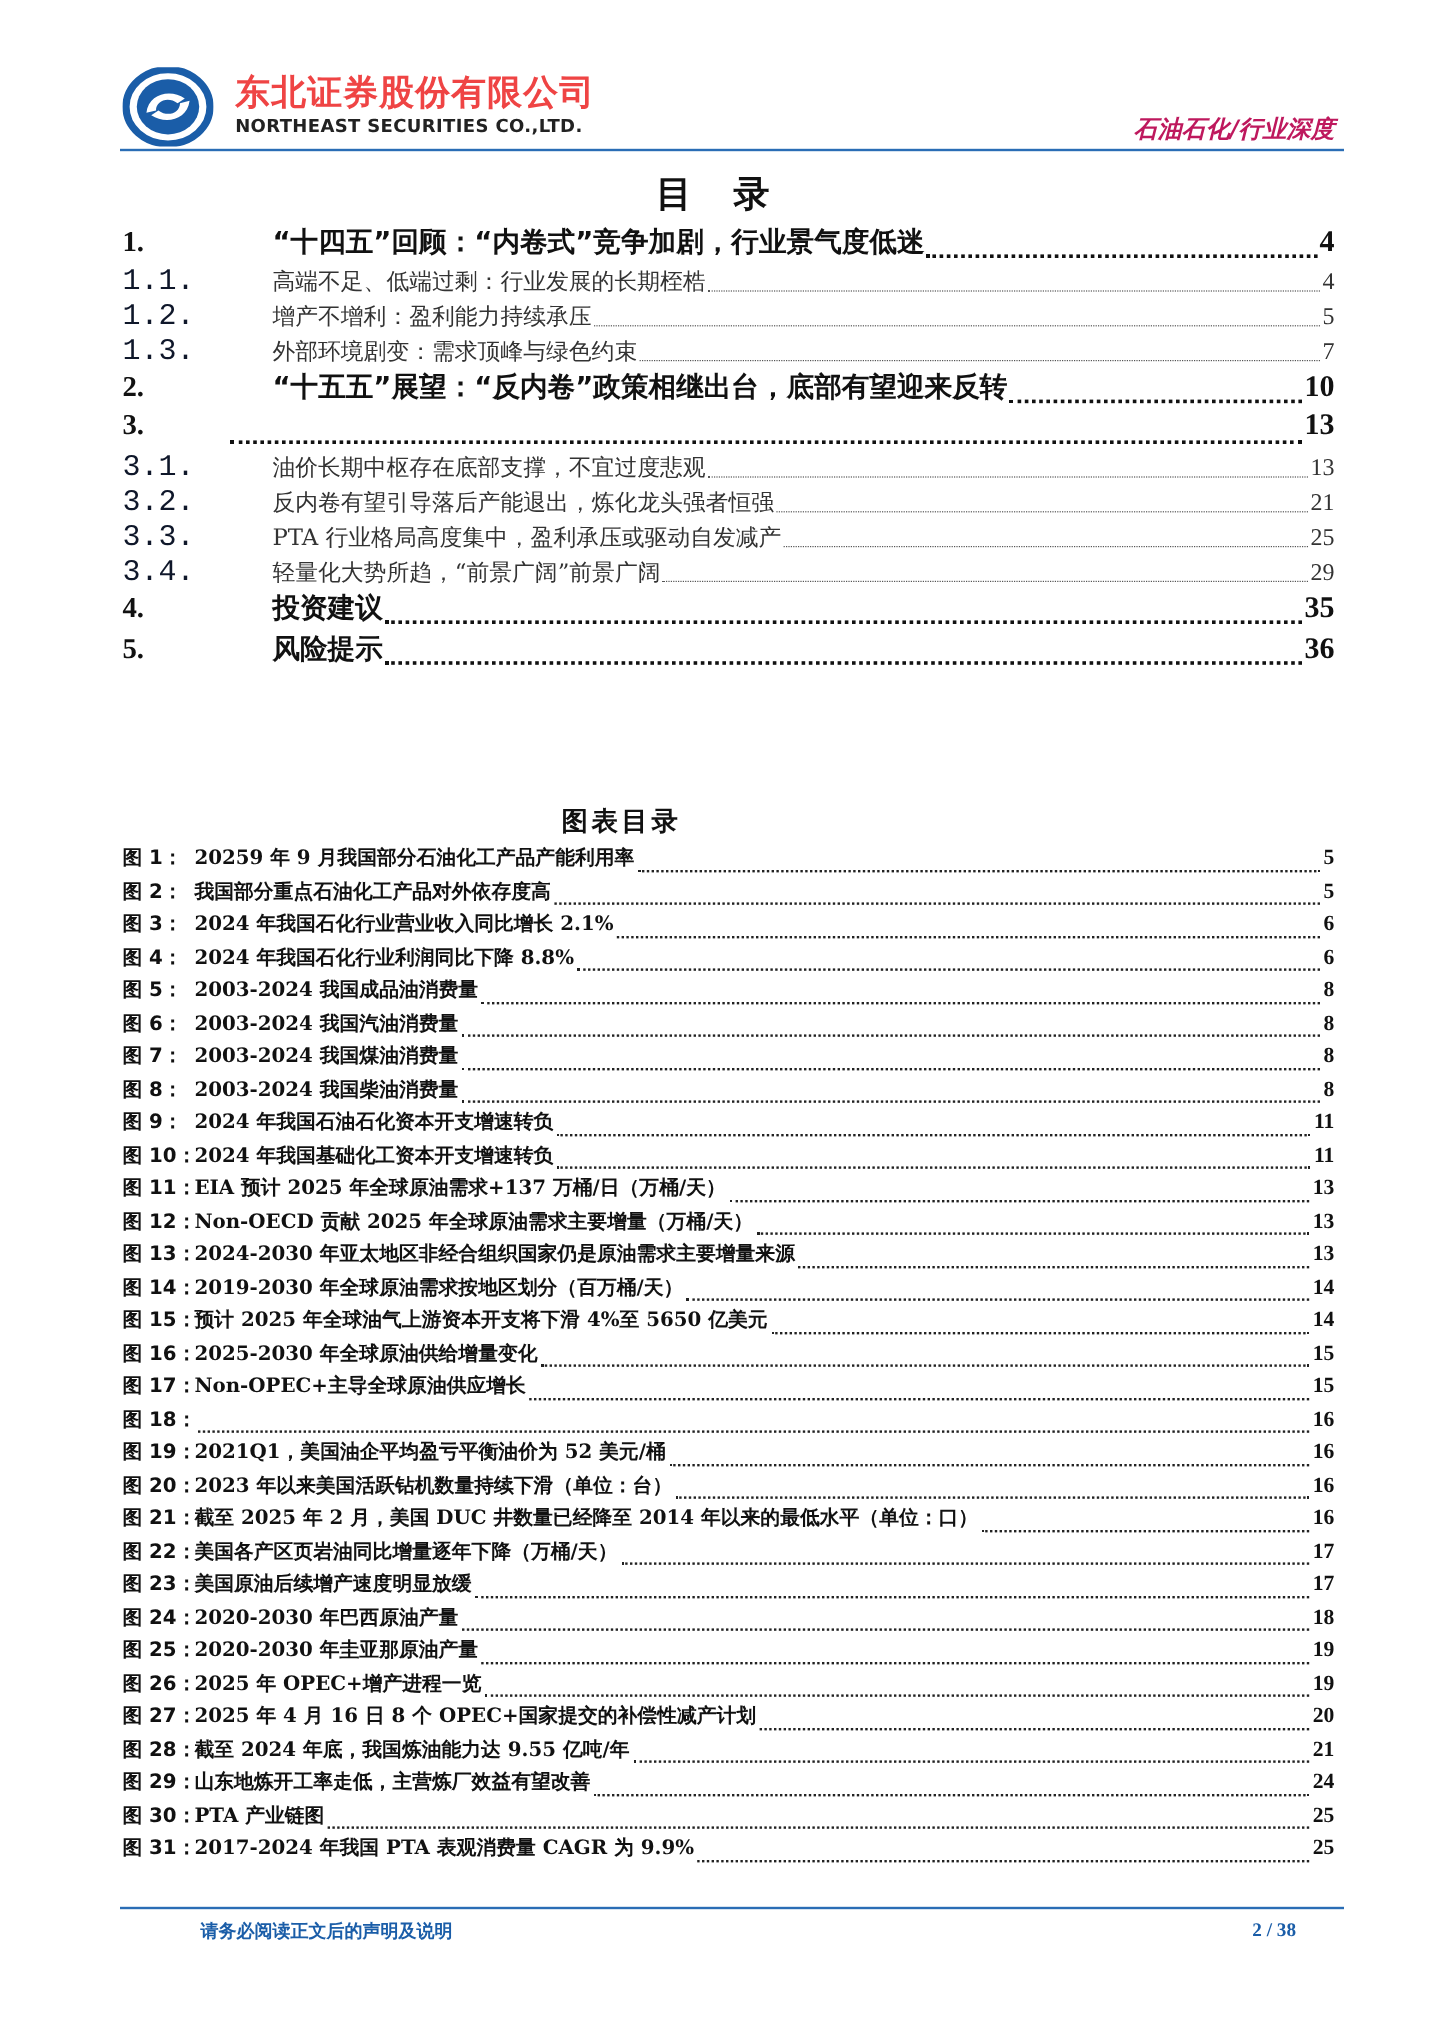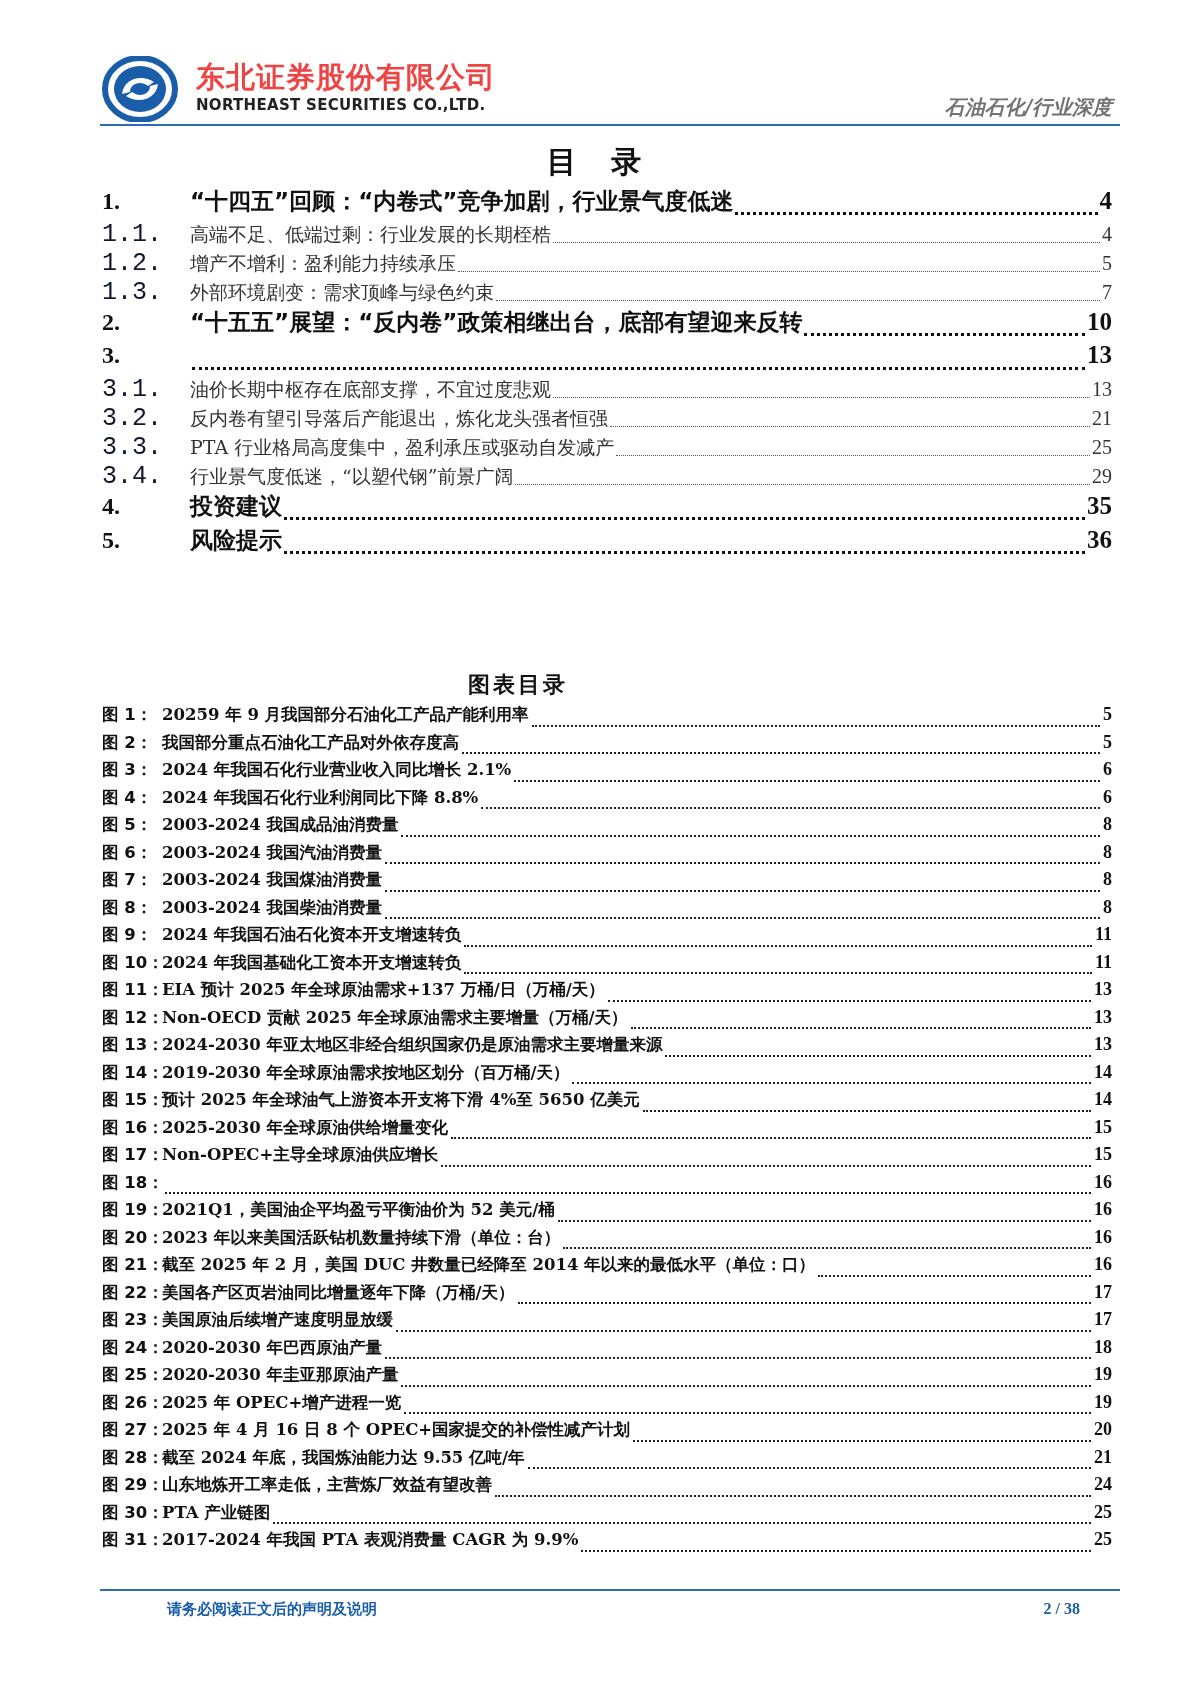--- a/index.html
+++ b/index.html
@@ -14,33 +14,33 @@
     font-family: "DejaVu Sans", "Liberation Sans", sans-serif;
     font-weight: bold; font-size: 29px; letter-spacing: 1px; color: #ef4444;
   }
   .brand-en {
     position: absolute; left: 96px; top: 44px;
     font-family: "DejaVu Sans", "Liberation Sans", sans-serif;
     font-weight: bold; font-size: 15px; color: #222; letter-spacing: 0.3px;
   }
   .header-tag {
     position: absolute; right: 8px; top: 42px;
-    font-weight: bold; font-style: italic; font-size: 20px; color: #737373;
+    font-weight: bold; font-style: italic; font-size: 20px; color: #be185d;
   }
   .header-rule { position: absolute; left: 100px; top: 124px; width: 1020px; height: 2px; background: #2a6db5; }
 
   .toc-title {
     position: absolute; left: 0; width: 1200px; top: 142px; text-align: center;
     font-size: 30px; font-weight: bold; letter-spacing: 12px;
     font-family: "DejaVu Sans", sans-serif;
   }
   .toc { position: absolute; left: 102px; top: 186px; width: 1010px; }
   .toc-row { display: flex; align-items: baseline; white-space: nowrap; }
   .toc-row .num { width: 88px; flex: none; }
-  .toc-row .label { flex: none; }
+  .toc-row .label { flex: none; margin-left: 37px; }
   .toc-row .dots {
     flex: 1 1 auto; margin: 0 2px; height: 1px; align-self: flex-end;
     border-bottom: 2px dotted #333; margin-bottom: 6px;
   }
   .toc-row .page { flex: none; text-align: right; }
   .lvl1 { height: 34px; font-size: 23px; font-weight: bold; font-family: "DejaVu Sans", sans-serif; }
   .lvl1 .num { font-family: "Liberation Serif", serif; font-size: 24px; }
   .lvl1 .page { font-family: "Liberation Serif", serif; font-size: 25px; }
   .lvl1 .dots { border-bottom: 3px dotted #111; margin-bottom: 5px; }
   .lvl2 { height: 29px; font-size: 19px; color: #333; }
@@ -139,21 +139,21 @@
       <span class="page">21</span>
     </div>
   <div class="toc-row lvl2">
       <span class="num">3.3.</span>
       <span class="label">PTA 行业格局高度集中，盈利承压或驱动自发减产</span>
       <span class="dots"></span>
       <span class="page">25</span>
     </div>
   <div class="toc-row lvl2">
       <span class="num">3.4.</span>
-      <span class="label">行业景气度低迷，“以塑代钢”前景广阔</span>
+      <span class="label">轻量化大势所趋，“前景广阔”前景广阔</span>
       <span class="dots"></span>
       <span class="page">29</span>
     </div>
   <div class="toc-row lvl1">
       <span class="num">4.</span>
       <span class="label">投资建议</span>
       <span class="dots"></span>
       <span class="page">35</span>
     </div>
   <div class="toc-row lvl1">

